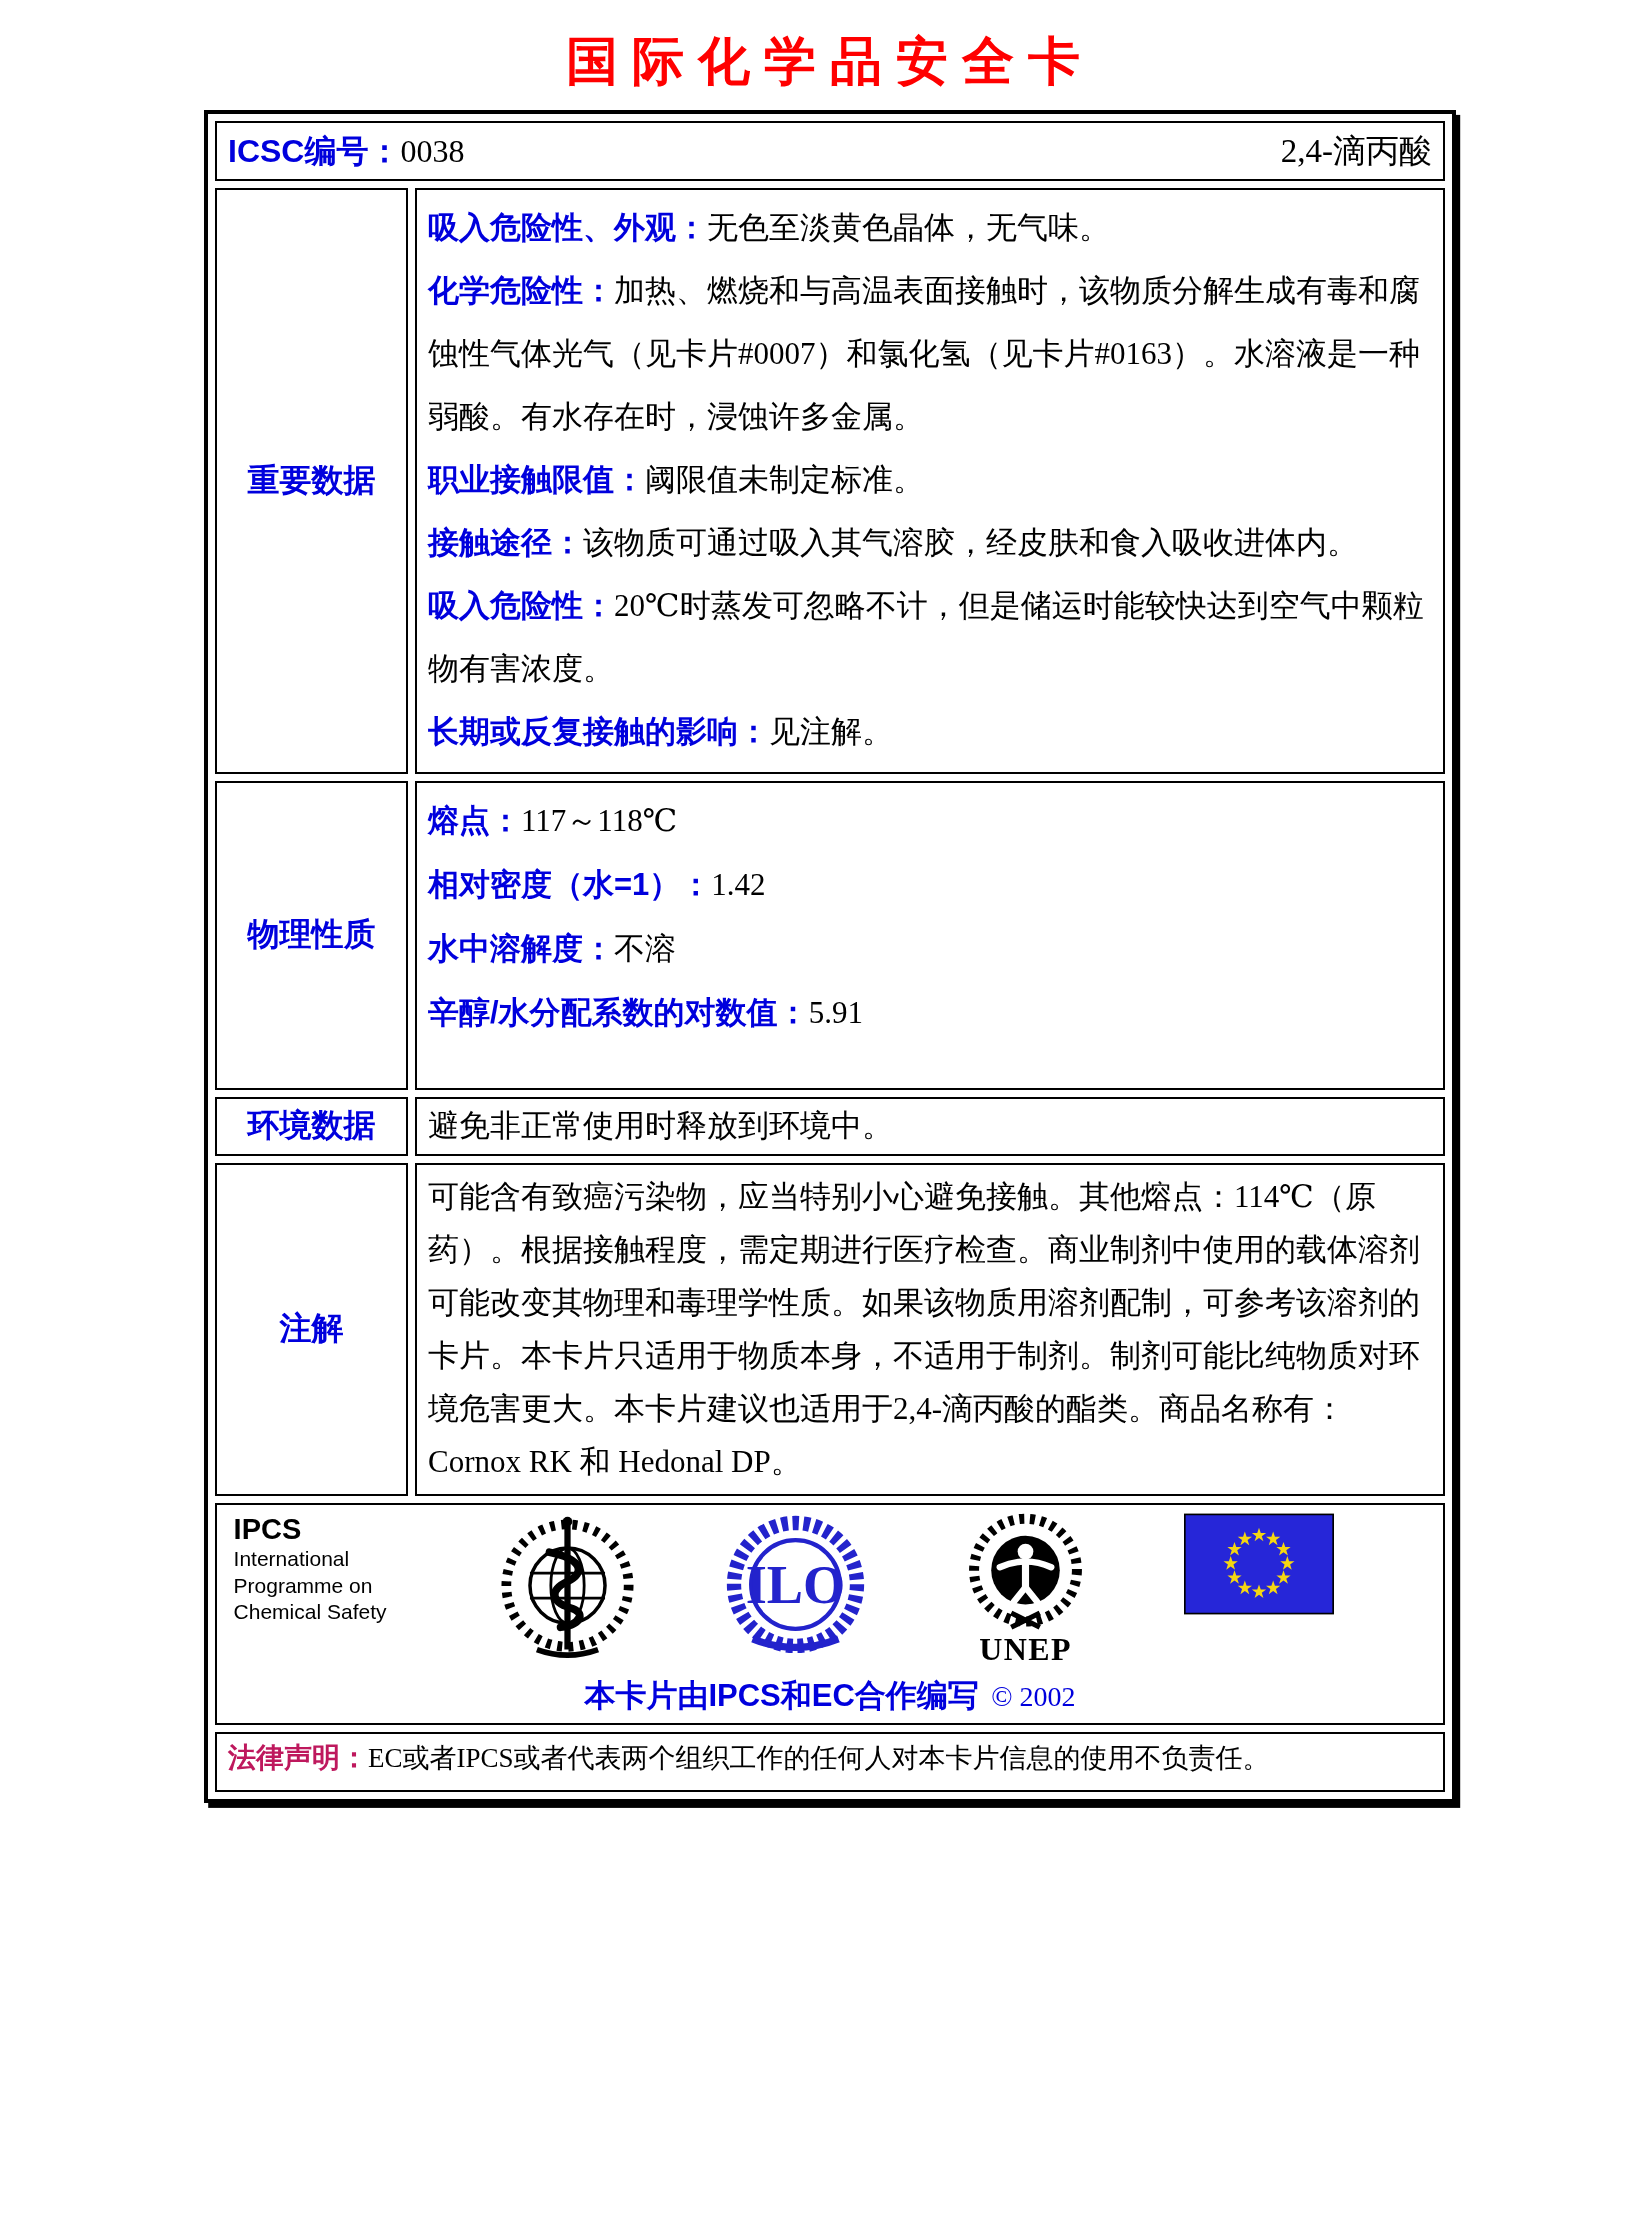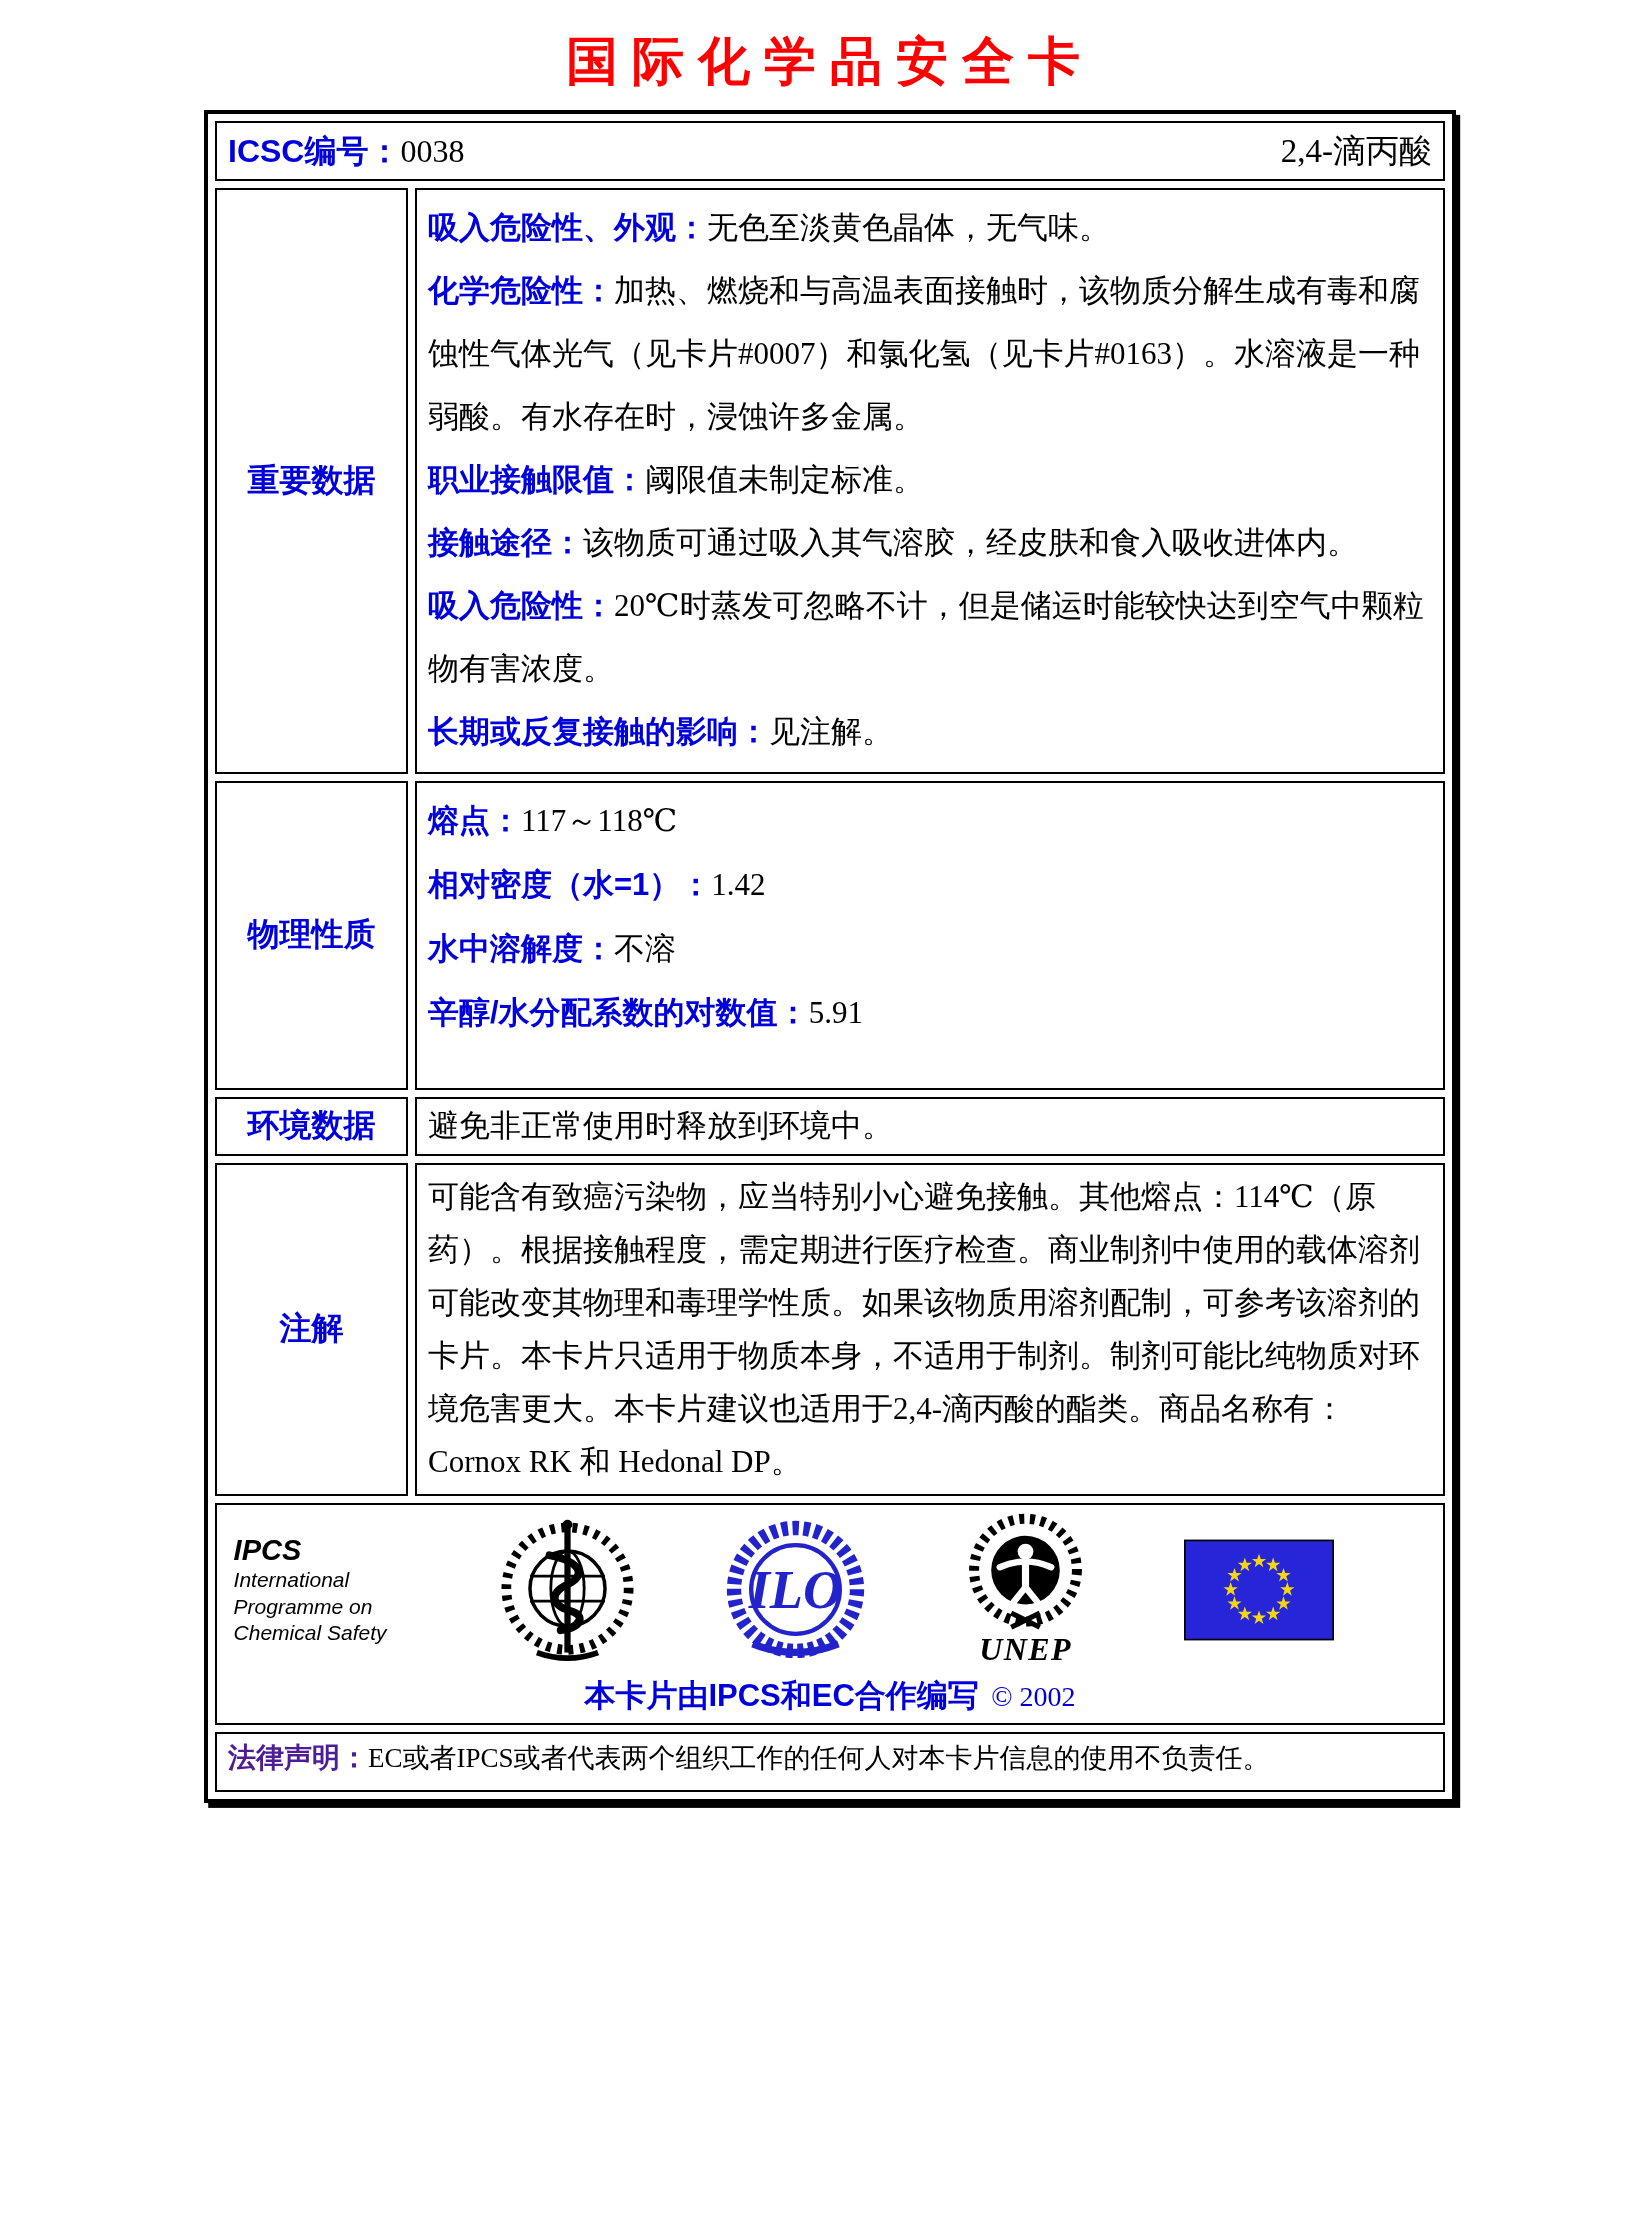--- a/index.html
+++ b/index.html
@@ -46,42 +46,41 @@
   .phys { line-height:64px; padding-top:2.8px; }
   .envl { line-height:42px; }
   .note { line-height:53px; }
   .addl { line-height:39px; }
 
   td.vmid { vertical-align:middle; }
 
   
   .logos-cell { vertical-align:middle; }
   .logos-flex {
-    display:flex; align-items:center; justify-content:space-between;
+    display:flex; align-items:flex-start; justify-content:space-between;
     padding:2.8px 98px 0 5.6px;
-    font-style:italic;
   }
   .ipcs-block { width:178px;
     font-family:"Liberation Sans","DejaVu Sans",sans-serif; }
   .ipcs-title { font-weight:bold; font-size:29px; }
   .ipcs-sub   { font-size:21px; line-height:26.5px; }
   .unep-block { display:flex; flex-direction:column; align-items:center; }
   .unep-word  { font-family:"Liberation Serif","DejaVu Serif",serif;
                 font-weight:bold; font-size:32px; letter-spacing:1.4px; margin-top:-4.2px; }
   .caption-row { text-align:center; margin-top:7px; }
   .caption-main {
     color:#0000dd; font-weight:bold; font-size:31px;
     font-family:"Liberation Sans","DejaVu Sans",sans-serif;
   }
   .caption-copy { color:#0000dd; font-size:28px; margin-left:9.8px; }
 
   
   .legal-cell { vertical-align:middle; font-size:27px; }
   .legal-k {
-    color:#4c1d95; font-weight:bold;
+    color:#be185d; font-weight:bold;
     font-family:"Liberation Sans","DejaVu Sans",sans-serif; font-size:28px;
   }
 </style>
 </head>
 <body>
 
 <div class="page-title">国际化学品安全卡</div>
 
 <div class="card">
   <table class="grid">

